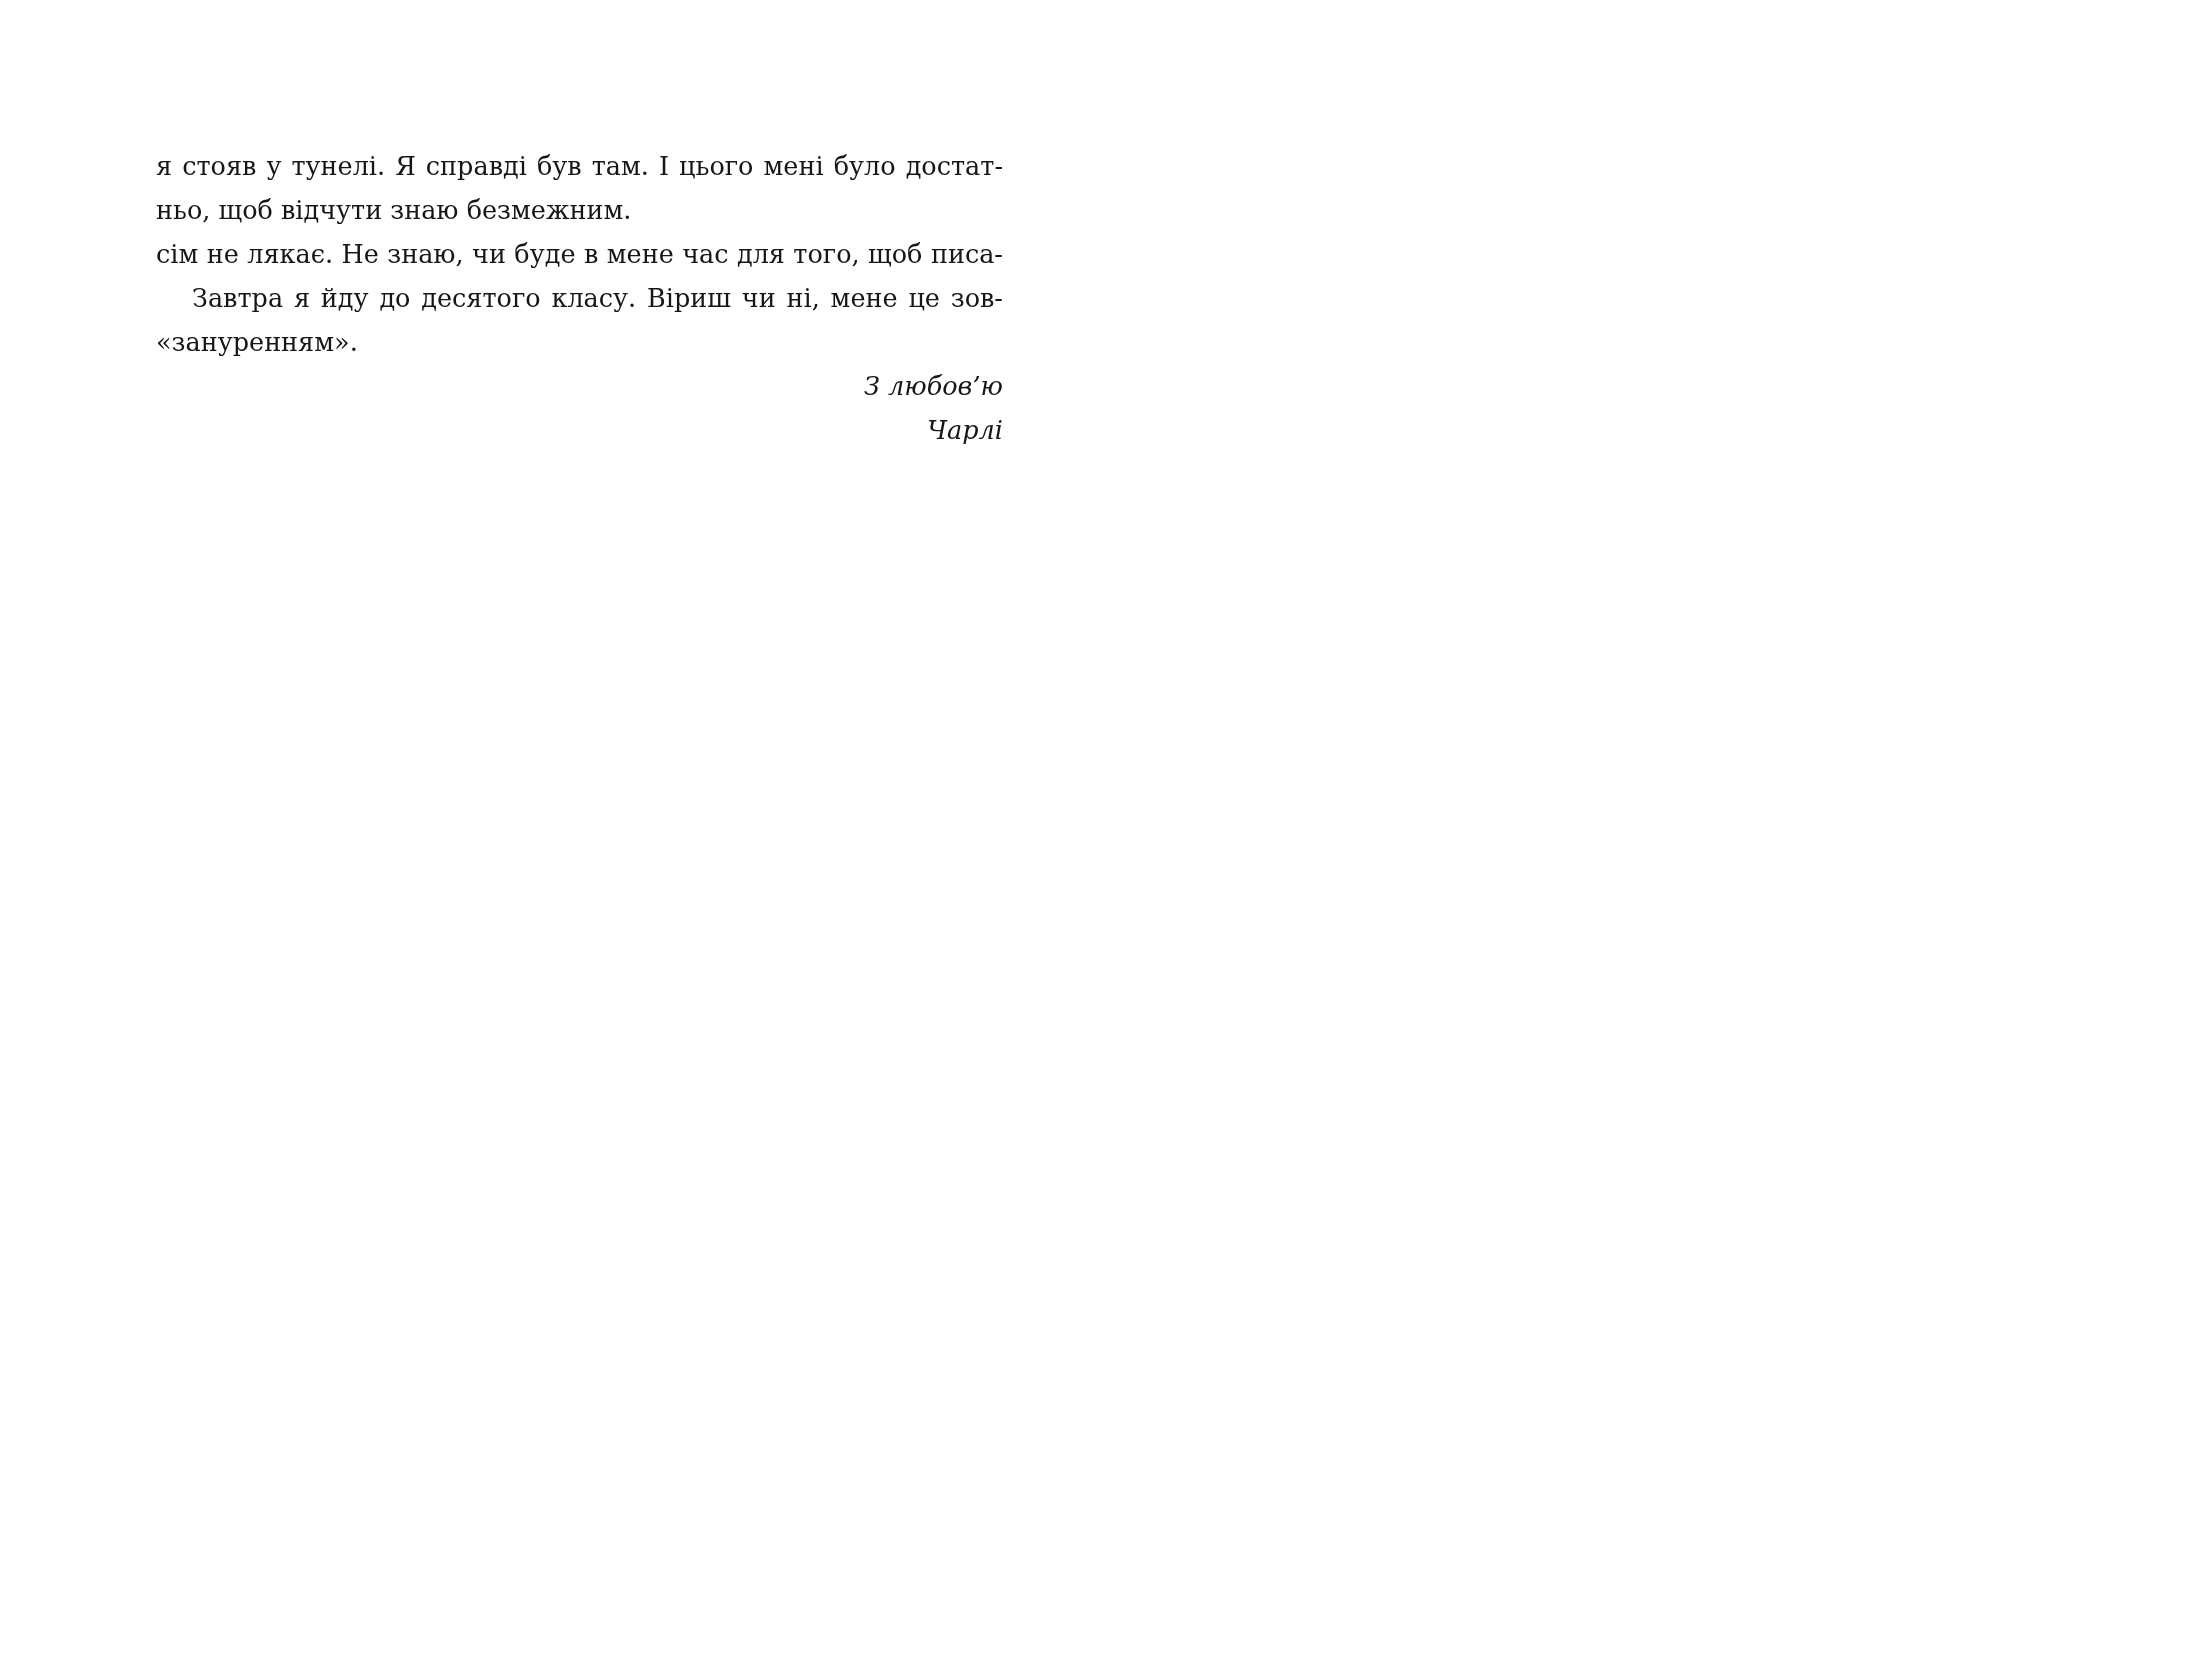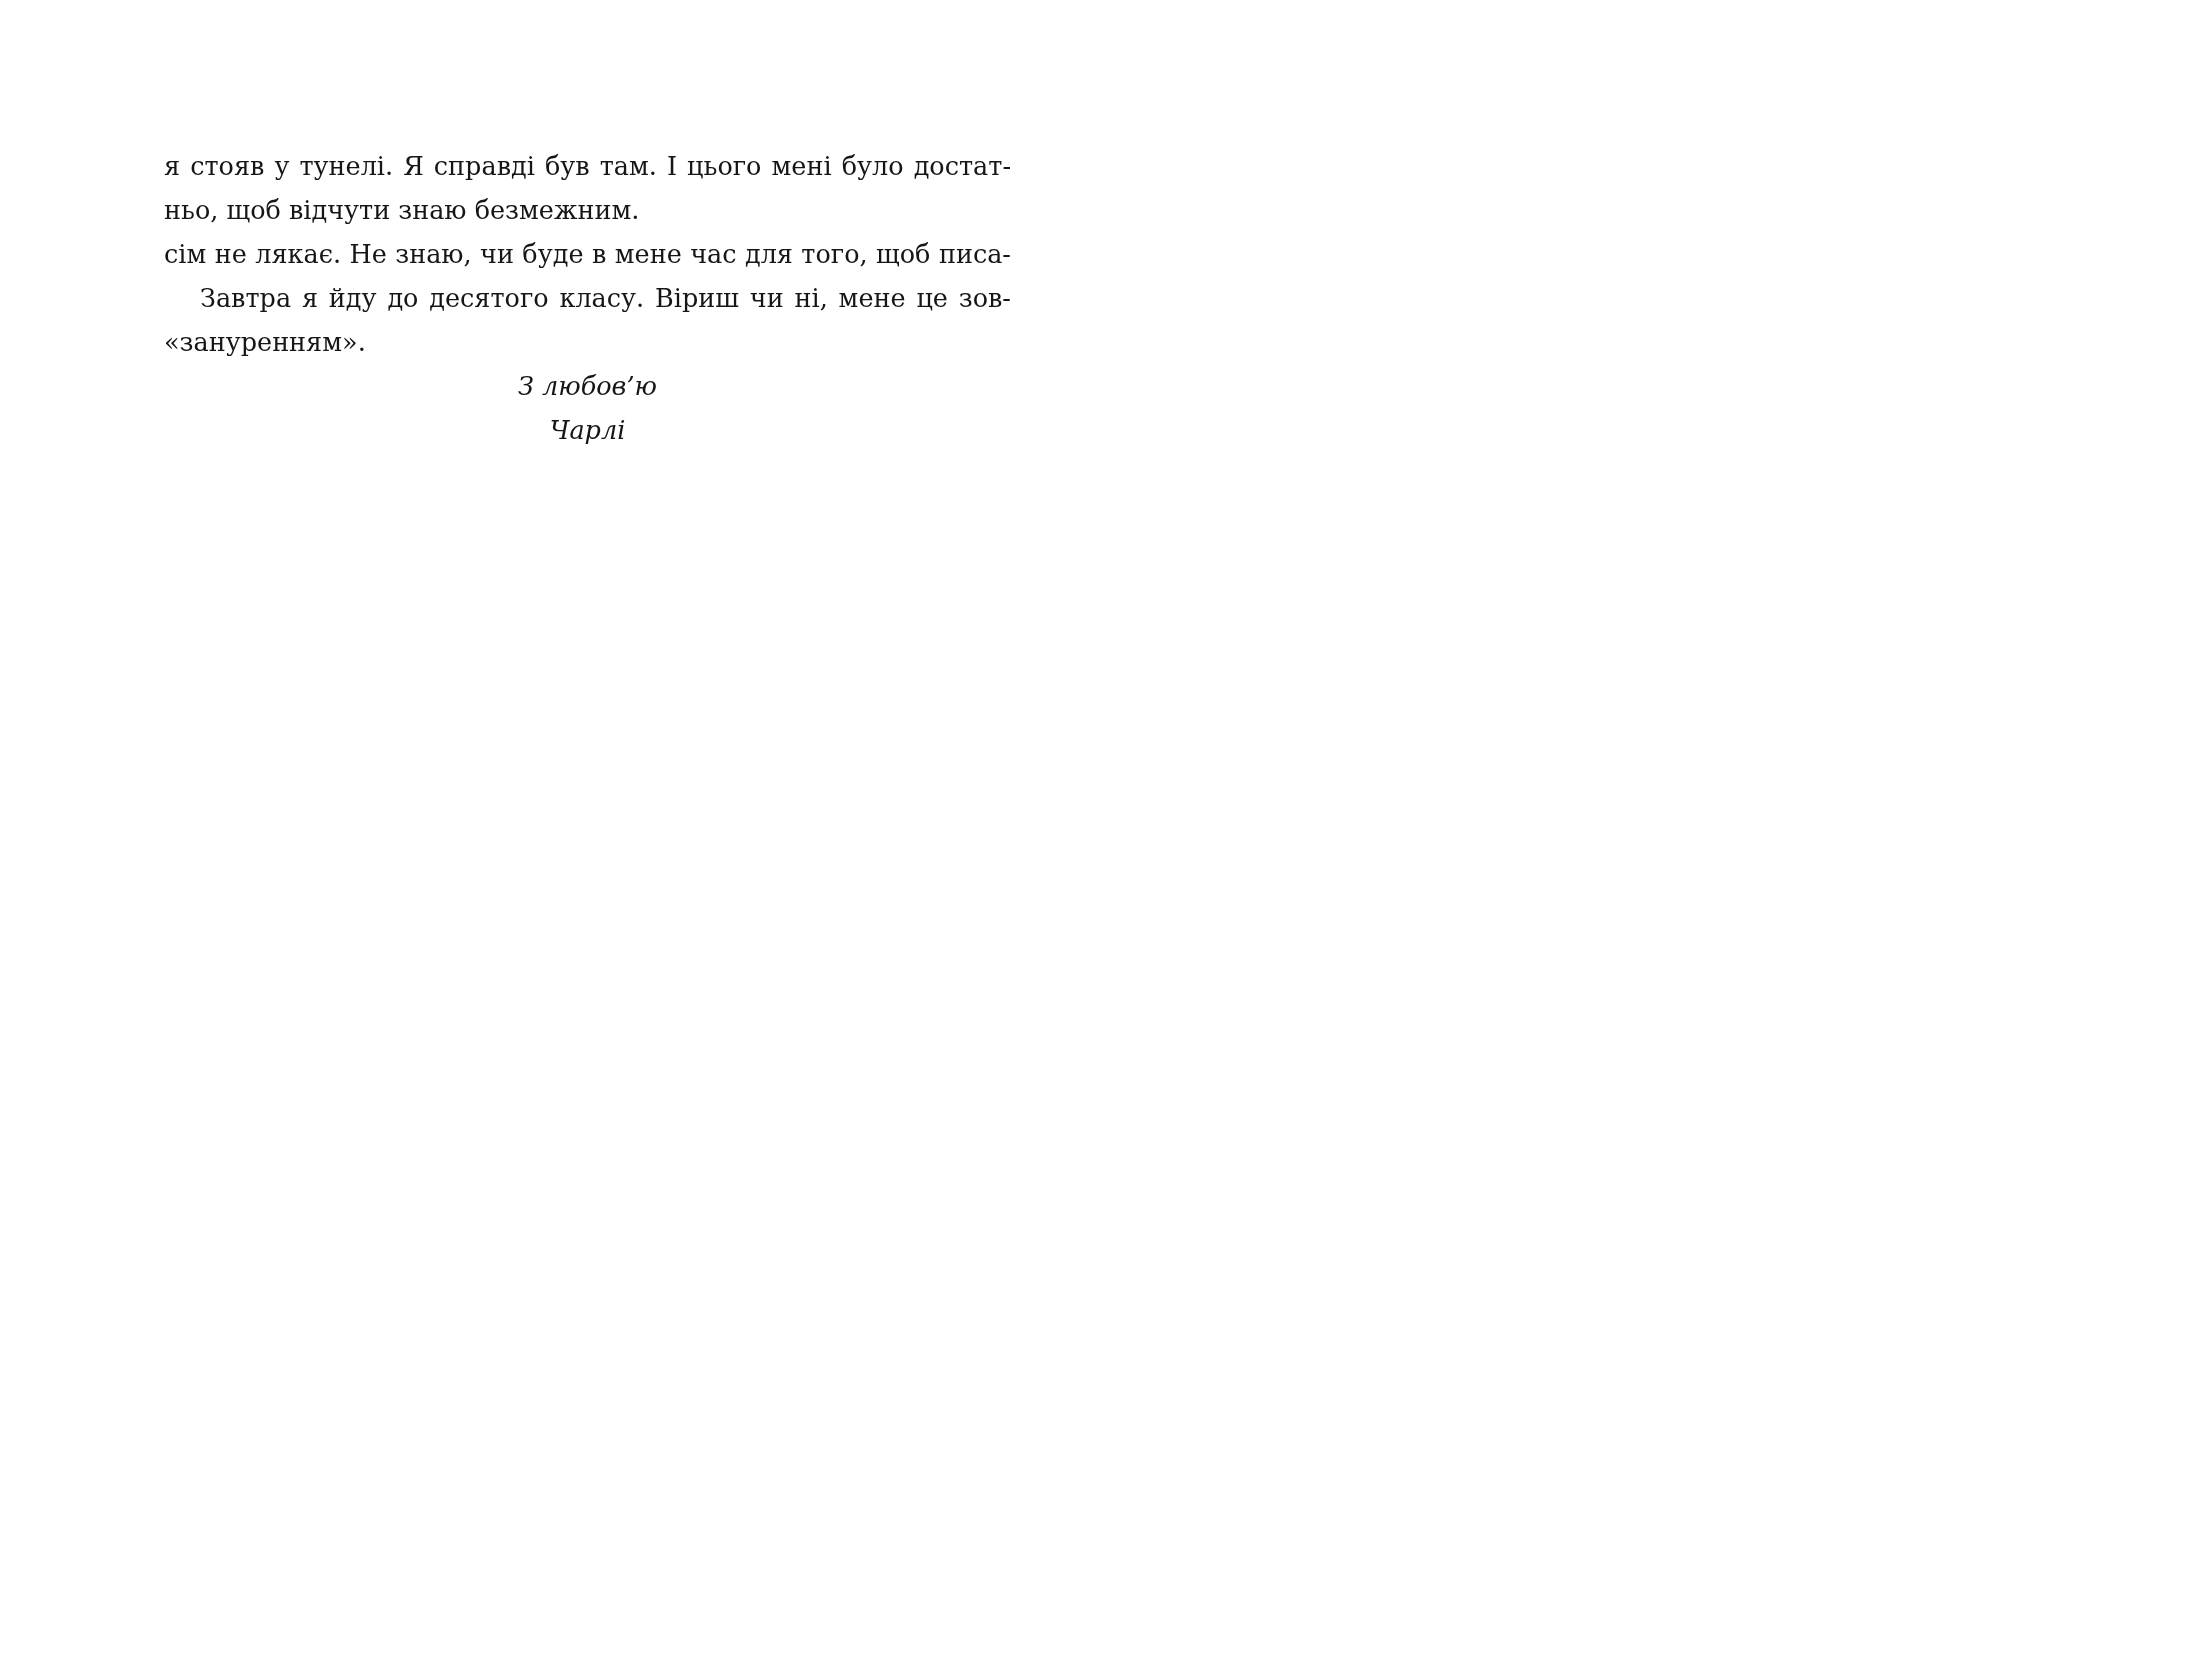--- a/index.html
+++ b/index.html
@@ -12,21 +12,21 @@
     font-family: "DejaVu Serif", serif;
     color: #161616;
   }
 
   
   .page {
     position: absolute;
     top: 0;
     height: 1654px;
   }
-  .page-left  { left: 16px;      width: 1102px; }
+  .page-left  { left: 8px;      width: 1102px; }
   .page-right { left: 1102px; width: 1103px; }
 
   .letter-block {
     position: absolute;
     left: 148px;
     top: 144px;
     width: 847px;
     font-family: "DejaVu Serif", serif;
     font-size: 25.5px;
     color: #161616;
@@ -37,21 +37,21 @@
     white-space: normal;
     hyphens: none;
   }
   .tline.j {
     text-align: justify;
     text-align-last: justify;
     -moz-text-align-last: justify;
   }
   .tline.indent { padding-left: 36px; }
   .tline.right  { text-align: right; }
-  .tline.it     { font-style: italic; text-align: center; }
+  .tline.it     { font-style: italic; }
 </style>
 </head>
 <body>
 
 <div class="page page-left">
   <div class="letter-block">
     <div class="tline j">я стояв у тунелі. Я справді був там. І цього мені було достат-</div>
     <div class="tline">ньо, щоб відчути знаю безмежним.</div>
     <div class="tline j">сім не лякає. Не знаю, чи буде в мене час для того, щоб писа-</div>
     <div class="tline j indent">Завтра я йду до десятого класу. Віриш чи ні, мене це зов-</div>

